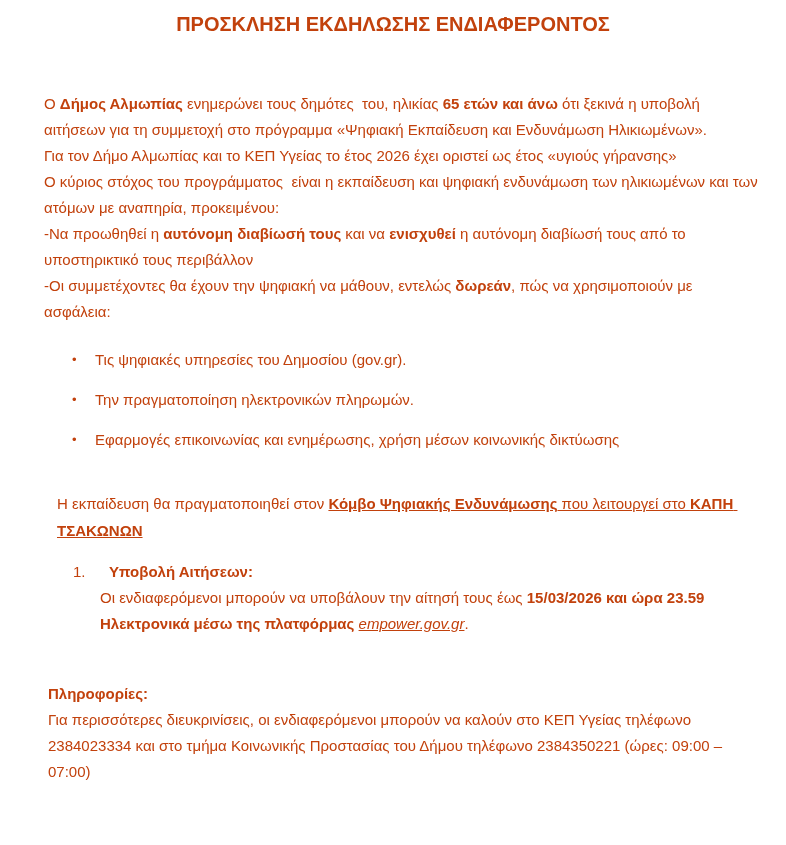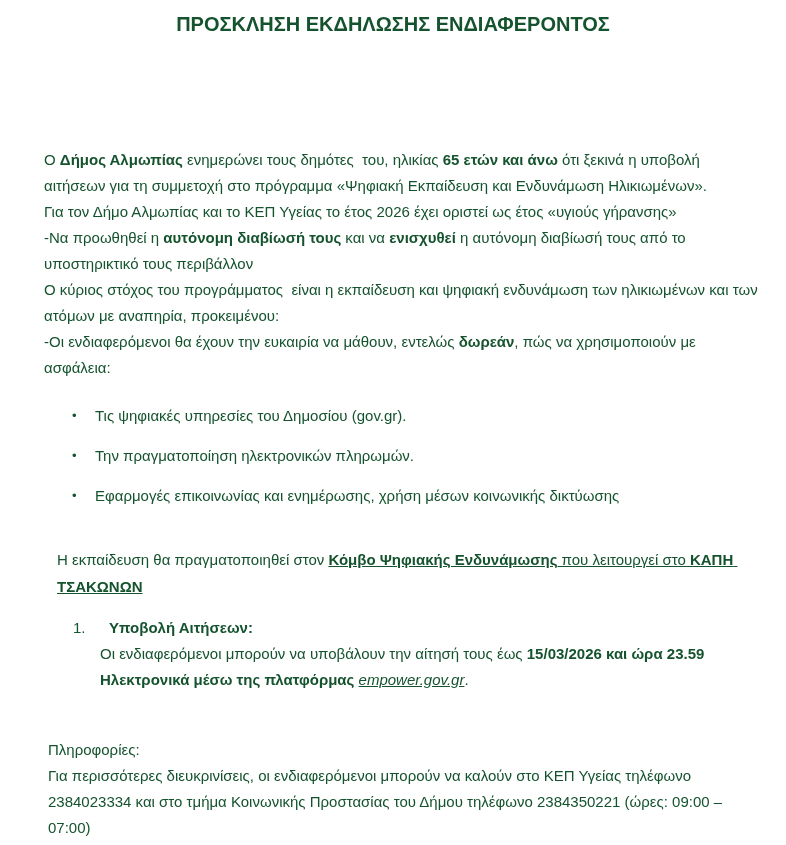--- a/index.html
+++ b/index.html
@@ -1,40 +1,40 @@
 <!DOCTYPE html>
 <html><head>
 <meta charset="utf-8">
 <style>
   html,body { margin:0; padding:0; background:#ffffff; }
   .page {
     position:relative;
     width:786px; height:845px;
     background:#ffffff;
-    color:#14532d;
+    color:#c2410c;
     font-family:"Liberation Sans", sans-serif;
     overflow:hidden;
   }
   .doc-title {
     margin:10px 30px 0;
     text-align:center;
     font-size:20px;
     font-weight:700;
     line-height:29px;
     white-space:pre-wrap;
   }
   .content {
     padding:0 28px 0 44px;
     font-size:15px;
   }
   .rich, .plain { white-space:pre-wrap; }
   .b { font-weight:700; }
   .u { text-decoration:underline; }
   .i { font-style:italic; }
-  .para-group { margin-top:108px; }
+  .para-group { margin-top:52px; }
   .para { margin:0; line-height:26px; }
   .topics-list {
     list-style:none;
     margin:22px 0 0;
     padding:0 0 0 28px;
   }
   .topics-list li {
     position:relative;
     line-height:26px;
     margin:0 0 14px;
@@ -59,37 +59,37 @@
   .numbered .num {
     flex:0 0 27px;
     margin-left:29px;
   }
   .numbered .num-content { flex:1; }
   .numbered .num-heading { font-weight:700;margin-left:9px; }
   .info {
     margin:22px 0 0 4px;
     line-height:26px;
   }
-  .info .info-heading { font-weight:400;margin-top:44px; }
+  .info .info-heading { font-weight:700;margin-top:44px; }
 </style>
 </head>
 <body>
 
 <div class="page">
 
   <div class="doc-title">ΠΡΟΣΚΛΗΣΗ ΕΚΔΗΛΩΣΗΣ ΕΝΔΙΑΦΕΡΟΝΤΟΣ</div>
 
   <div class="content">
 
     <div class="para-group">
       <div class="para rich"><span>Ο </span><span class="b">Δήμος Αλμωπίας</span><span> ενημερώνει τους δημότες  του, ηλικίας </span><span class="b">65 ετών και άνω</span><span> ότι ξεκινά η υποβολή αιτήσεων για τη συμμετοχή στο πρόγραμμα «Ψηφιακή Εκπαίδευση και Ενδυνάμωση Ηλικιωμένων».</span></div>
       <div class="para rich"><span>Για τον Δήμο Αλμωπίας και το ΚΕΠ Υγείας το έτος 2026 έχει οριστεί ως έτος «υγιούς γήρανσης»</span></div>
+      <div class="para rich"><span>Ο κύριος στόχος του προγράμματος  είναι η εκπαίδευση και ψηφιακή ενδυνάμωση των ηλικιωμένων και των ατόμων με αναπηρία, προκειμένου:</span></div>
       <div class="para rich"><span>-Να προωθηθεί η </span><span class="b">αυτόνομη διαβίωσή τους</span><span> και να </span><span class="b">ενισχυθεί</span><span> η αυτόνομη διαβίωσή τους από το υποστηρικτικό τους περιβάλλον</span></div>
-      <div class="para rich"><span>Ο κύριος στόχος του προγράμματος  είναι η εκπαίδευση και ψηφιακή ενδυνάμωση των ηλικιωμένων και των ατόμων με αναπηρία, προκειμένου:</span></div>
-      <div class="para rich"><span>-Οι ενδιαφερόμενοι θα έχουν την ευκαιρία να μάθουν, εντελώς </span><span class="b">δωρεάν</span><span>, πώς να χρησιμοποιούν με ασφάλεια:</span></div>
+      <div class="para rich"><span>-Οι συμμετέχοντες θα έχουν την ψηφιακή να μάθουν, εντελώς </span><span class="b">δωρεάν</span><span>, πώς να χρησιμοποιούν με ασφάλεια:</span></div>
     </div>
 
     <ul class="topics-list">
       <li>
         <span class="marker">•</span>
         <span class="plain">Τις ψηφιακές υπηρεσίες του Δημοσίου (gov.gr).</span>
       </li>
       <li>
         <span class="marker">•</span>
         <span class="plain">Την πραγματοποίηση ηλεκτρονικών πληρωμών.</span>

